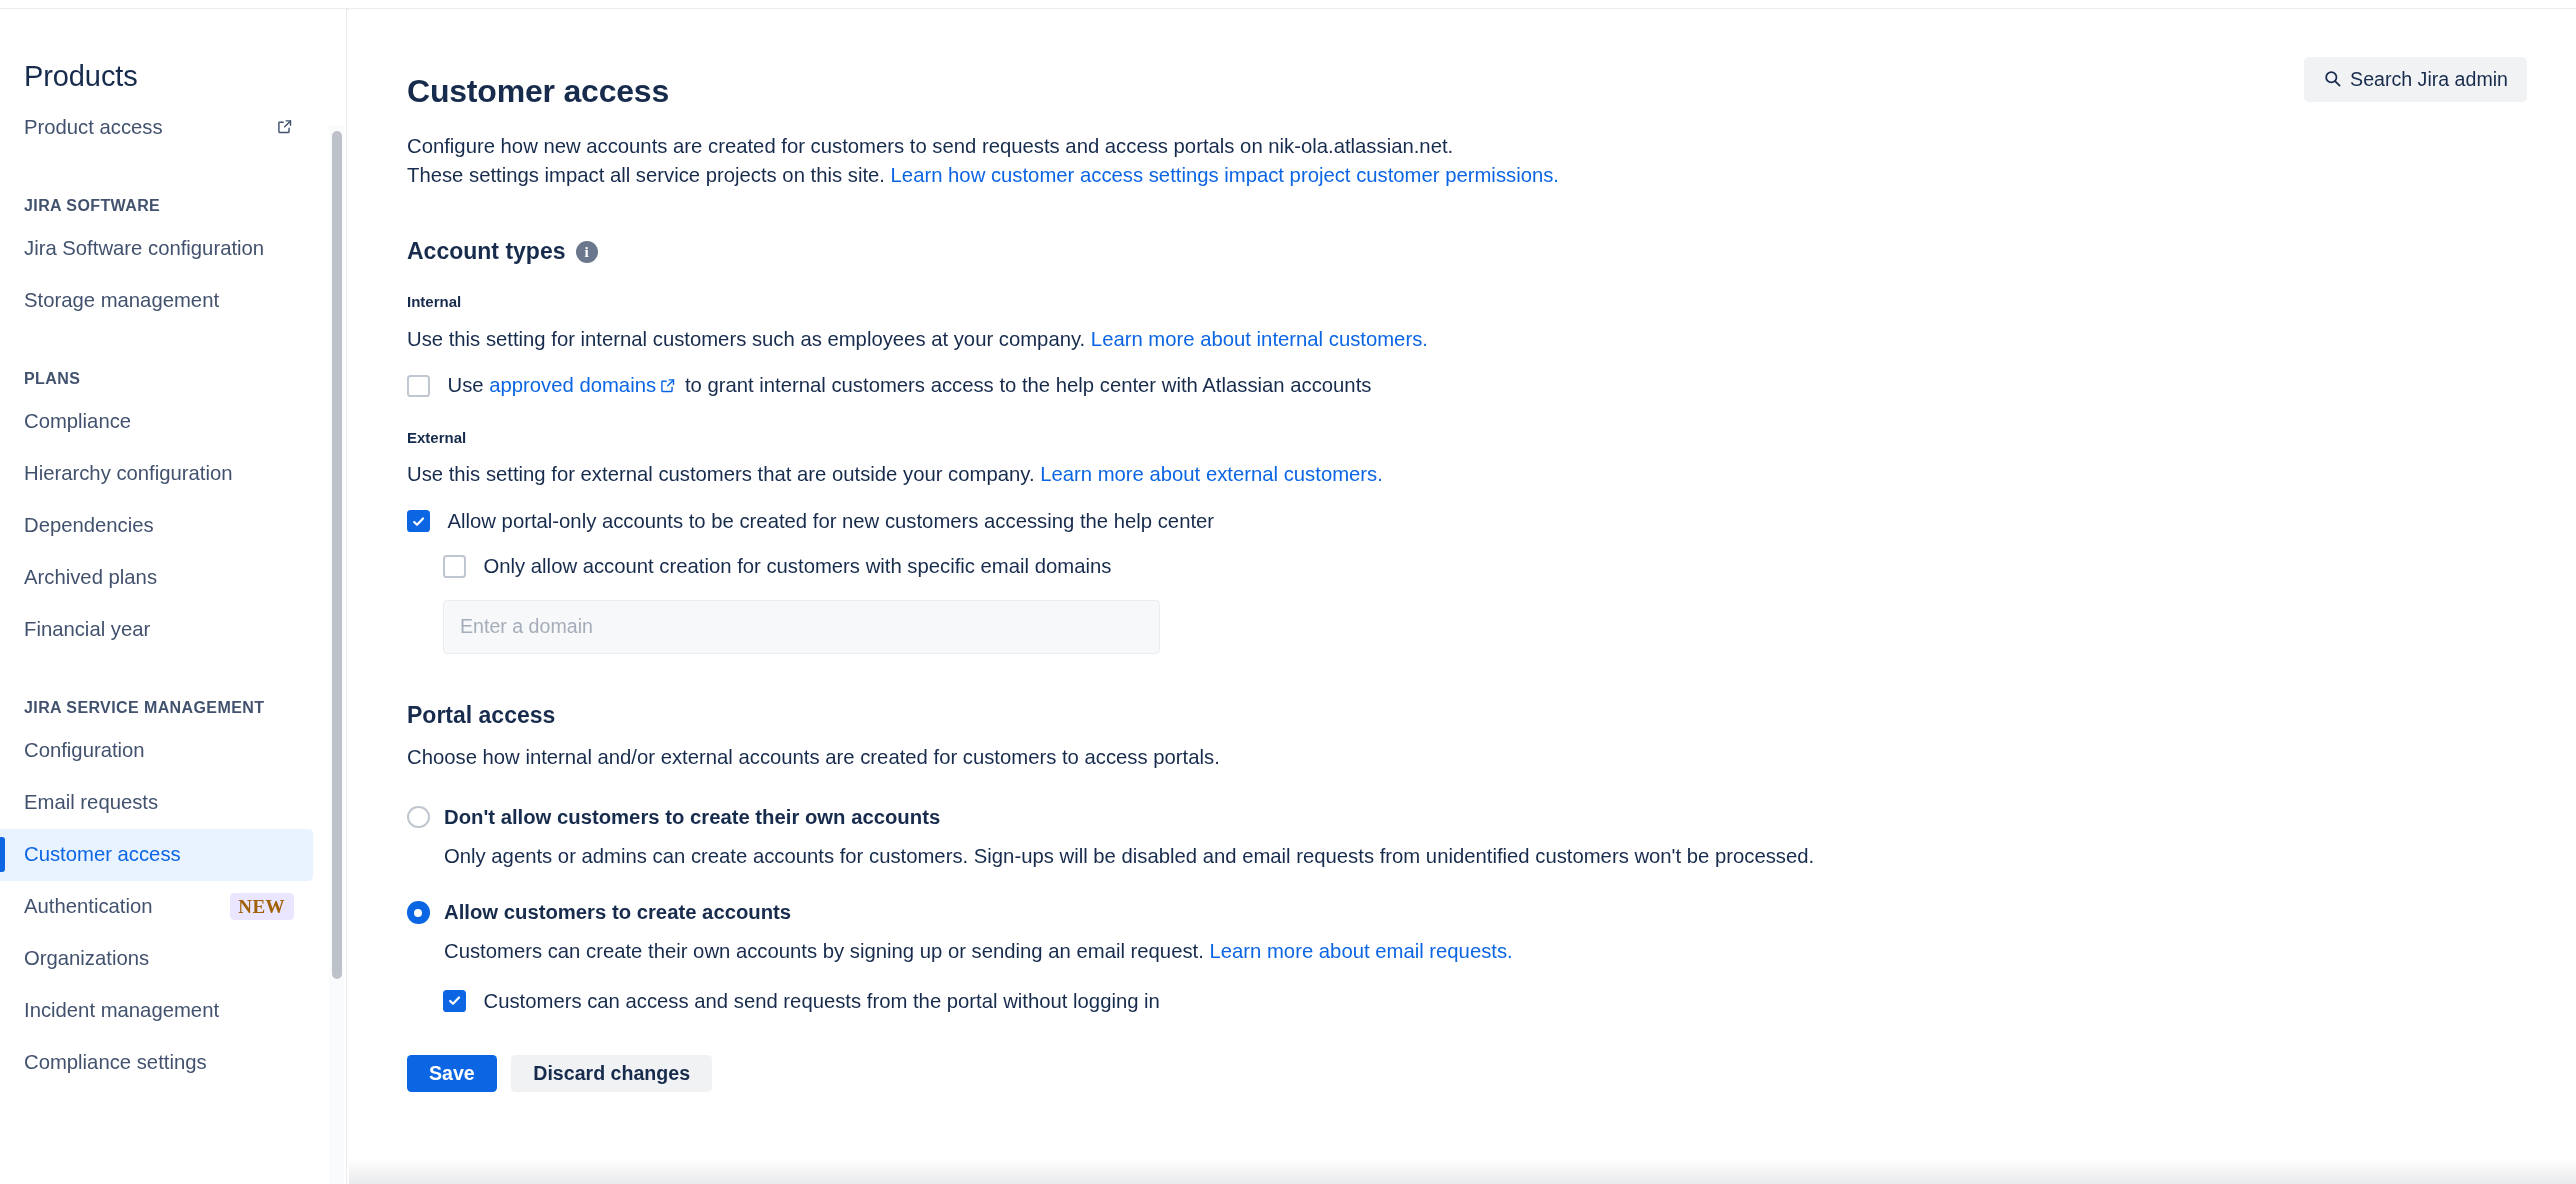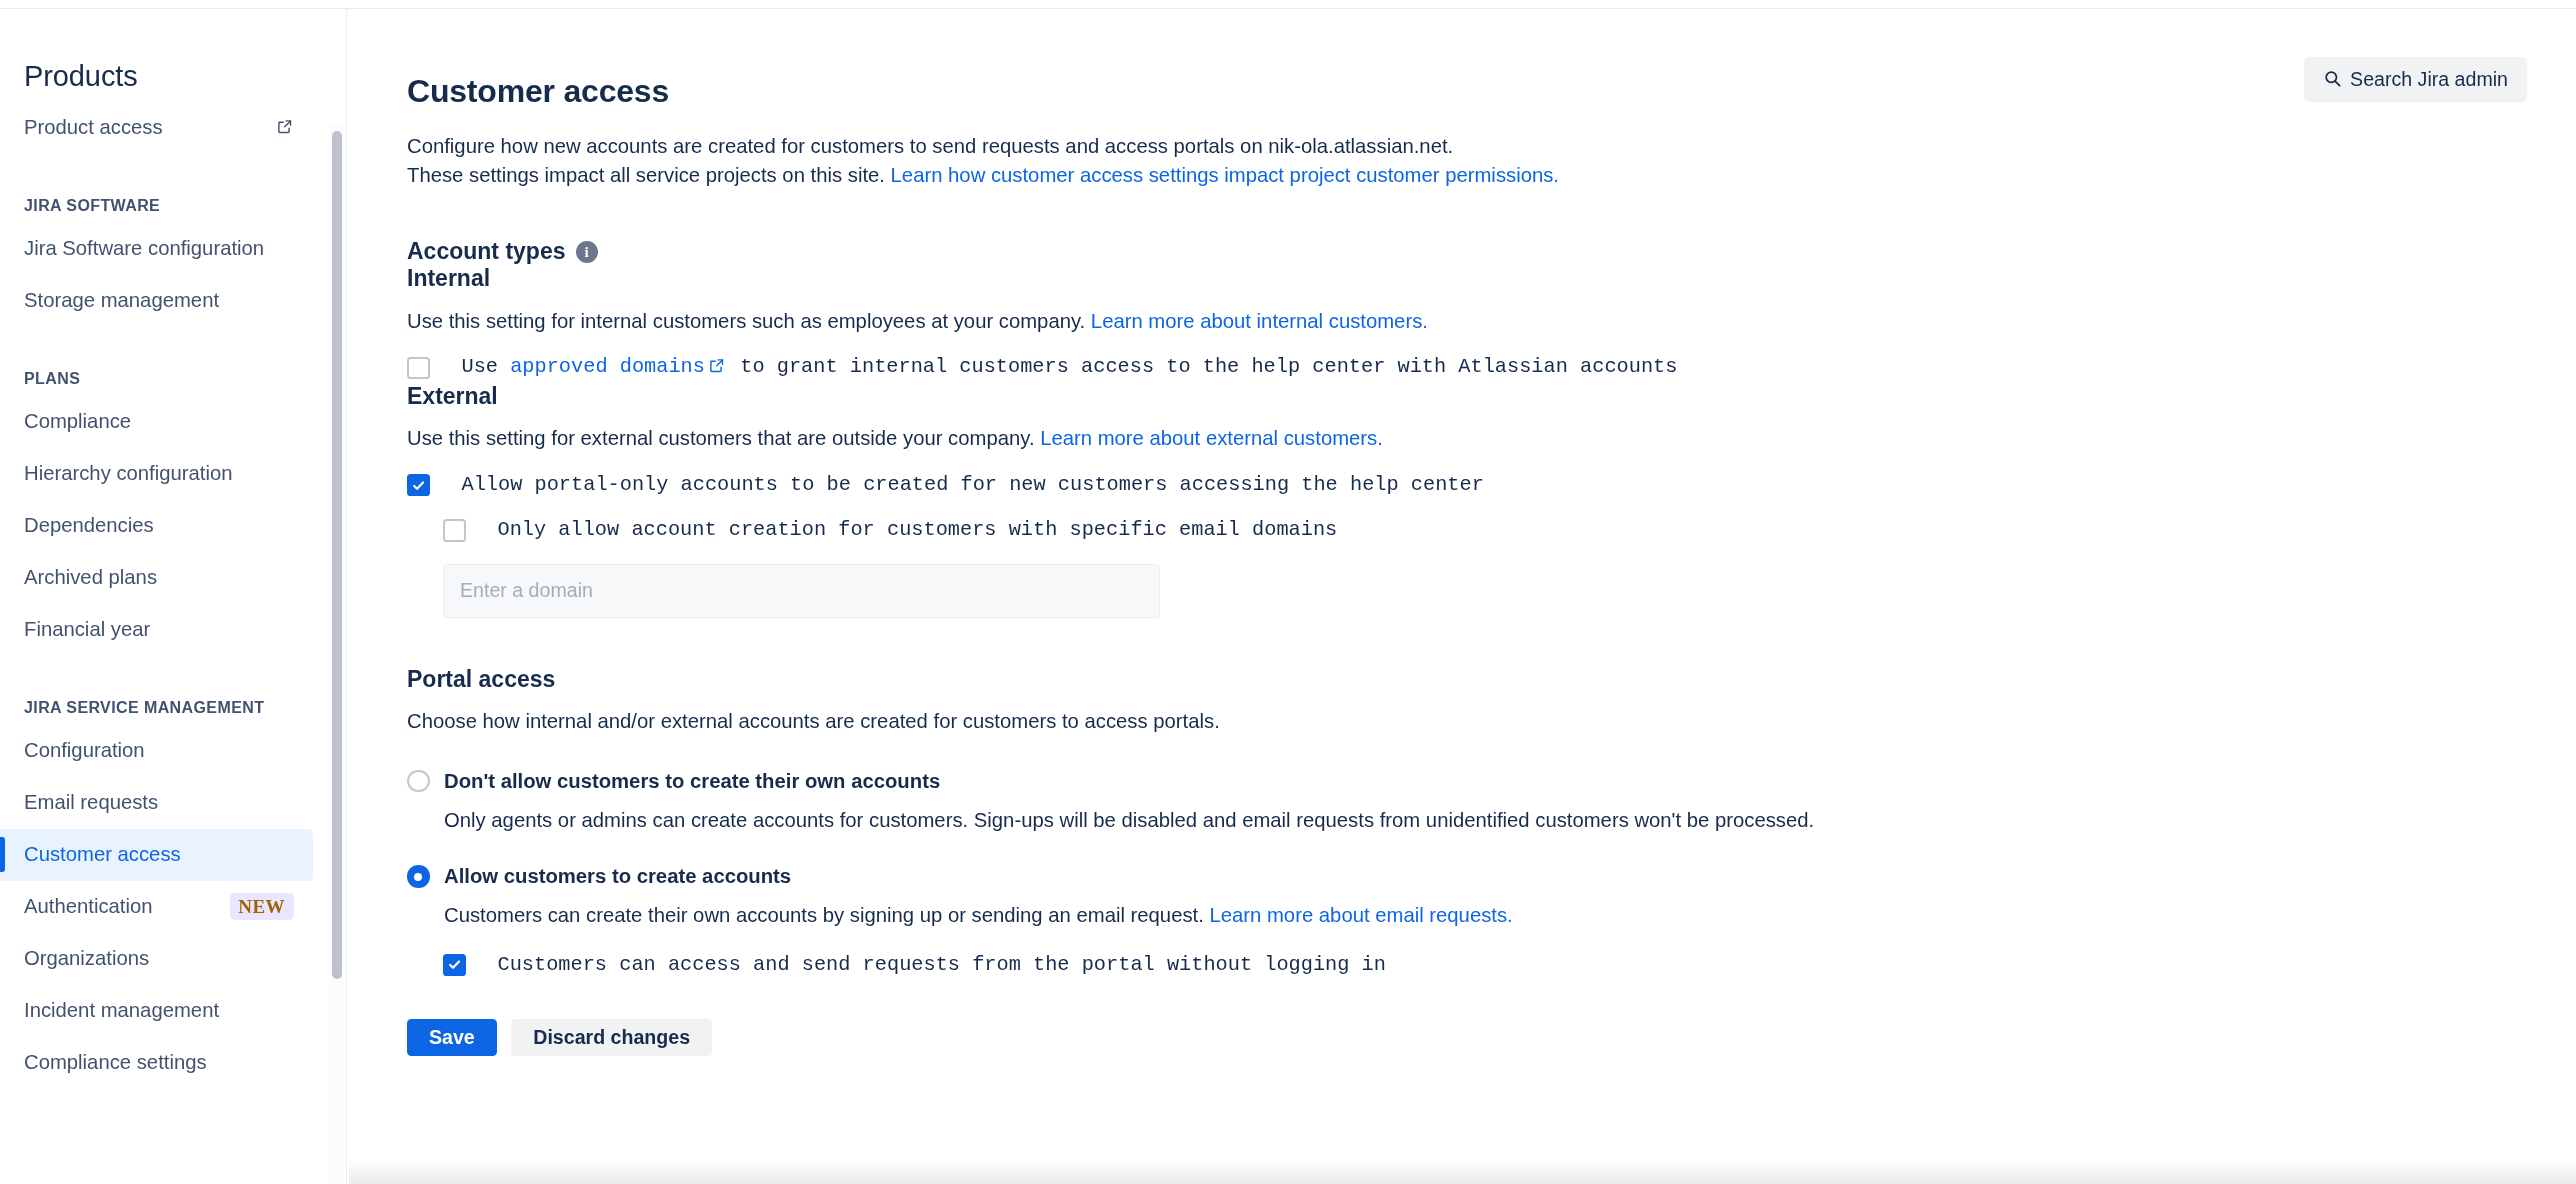--- a/index.html
+++ b/index.html
@@ -118,31 +118,31 @@
   }
   .info-icon {
     width: 22px; height: 22px; border-radius: 50%;
     background: #6b778c; color: #ffffff;
     font-size: 15.2px; font-weight: 700;
     display: inline-flex; align-items: center; justify-content: center;
     font-family: "Liberation Serif", serif;
     cursor: pointer;
   }
   .sub-title {
-    font-size: 23px; font-weight: 700; color: #172b4d;
+    margin-top: 28px;
+    font-size: 15px; font-weight: 700; color: #172b4d;
   }
   .body-text {
     margin-top: 14.5px;
     font-size: 20.3px; color: #172b4d; line-height: 1.4;
   }
   
   .ck-row {
-    display: flex; align-items: flex-start; gap: 32px;
+    display: flex; align-items: flex-start; gap: 18px;
     margin-top: 19px;
-    font-family: Liberation Mono, monospace;
   }
   .ck-row.indent { margin-left: 36px; }
   .ck-box {
     flex: 0 0 auto;
     width: 22.5px; height: 22.5px; margin-top: 2.2px;
     border-radius: 3.6px;
     border: 2.2px solid #c1c7d0; background: #ffffff;
     cursor: pointer;
   }
   .ck-box.checked {

